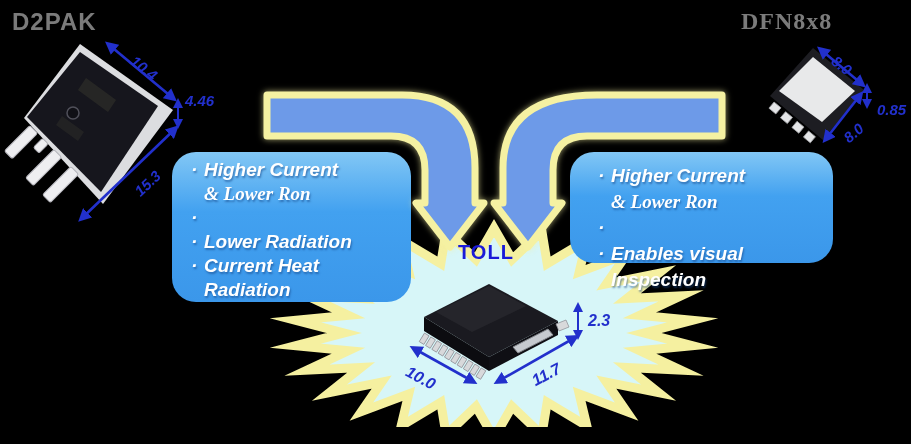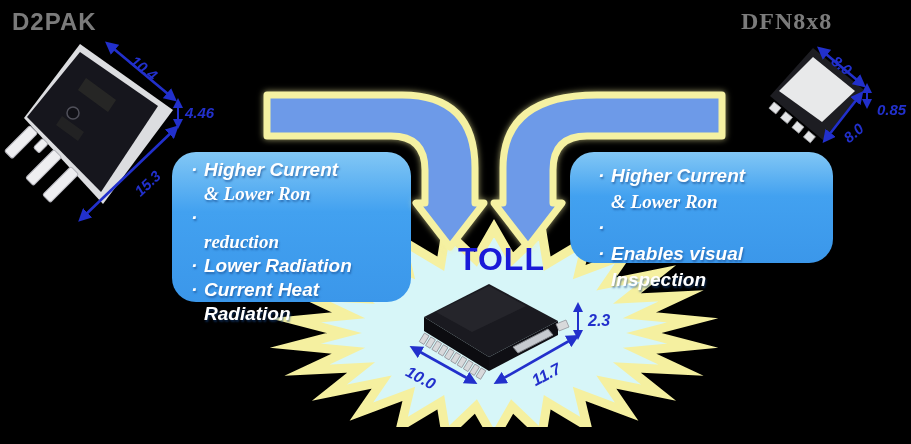--- a/index.html
+++ b/index.html
@@ -9,21 +9,21 @@
   .burst{fill:var(--burst-fill,#d7f6f8);stroke:var(--burst-edge,#f5f0a0);
          stroke-width:9;stroke-linejoin:miter;stroke-miterlimit:24;}
   .arrow{fill:var(--arrow-fill,#6d9ae8);stroke:var(--arrow-outline,#f5f1a2);
          stroke-width:7;stroke-linejoin:round;
          filter:drop-shadow(0 0 3px rgba(245,240,160,.65));}
   .dimline{stroke:var(--dim-blue,#2230cc);stroke-width:2.6;}
   .dimline.thin{stroke-width:2;}
   .lbl{position:absolute;font-weight:bold;color:var(--label-gray,#7b7b7b);
        font-size:24px;letter-spacing:1px;white-space:nowrap;}
   .toll-lbl{position:absolute;font-weight:bold;color:var(--toll-blue,#1a1ad8);
-       font-size:32px;letter-spacing:1px;white-space:nowrap;}
+       font-size:20px;letter-spacing:1px;white-space:nowrap;}
   .dim{position:absolute;font-style:italic;font-weight:bold;white-space:nowrap;
        color:var(--dim-blue,#2230cc);font-size:15px;transform-origin:left top;}
   .dim.big{font-size:16px;}
   .callout-text{position:absolute;color:#fff;font-style:italic;font-weight:bold;
        text-shadow:1px 2px 2px rgba(22,70,135,.55);font-size:19px;line-height:24px;}
   .callout-text.rt{line-height:26px;}
   .bi{display:flex;}
   .b{width:13px;flex:none;}
   .cont{padding-left:13px;font-family:Liberation Serif, serif;}
 </style>
@@ -111,44 +111,41 @@
       <line class="dimline" x1="497" y1="382" x2="576" y2="337" marker-start="url(#ah)" marker-end="url(#ah)"></line>
       <line class="dimline thin" x1="578" y1="305" x2="578" y2="337" marker-start="url(#ah)" marker-end="url(#ah)"></line>
     </g>
   </svg>
 
   <div class="lbl" style="left:12px;top:8px;">D2PAK</div>
   <div class="lbl" style="left:741px;top:8px;font-family:Liberation Serif, serif;">DFN8x8</div>
   <div class="toll-lbl" style="left:458px;top:241px;">TOLL</div>
 
   <div class="dim" style="left:138px;top:52px;transform:rotate(39deg);">10.4</div>
-  <div class="dim" style="left:185px;top:104px;">4.46</div>
+  <div class="dim" style="left:185px;top:92px;">4.46</div>
   <div class="dim" style="left:131px;top:187px;transform:rotate(-43deg);">15.3</div>
 
   <div class="dim" style="left:839px;top:52px;transform:rotate(39deg);">8.0</div>
   <div class="dim" style="left:877px;top:101px;font-style:italic;">0.85</div>
   <div class="dim" style="left:840px;top:133px;transform:rotate(-40deg);">8.0</div>
 
   <div class="dim big" style="left:411px;top:363px;transform:rotate(28deg);">10.0</div>
   <div class="dim big" style="left:529px;top:374px;transform:rotate(-28deg);">11.7</div>
   <div class="dim big" style="left:588px;top:312px;">2.3</div>
 
   <div class="callout-text" style="left:191px;top:158px;width:214px;">
     <div class="bi">
         <span class="b">·</span>
         <span>Higher Current</span>
       </div>
     <div class="bi cont">
         <span>&amp; Lower Ron</span>
       </div>
     <div class="bi">
         <span class="b">·</span>
-      </div>
-    <div class="bi cont">
-        <span>reduction</span>
       </div>
     <div class="bi">
         <span class="b">·</span>
         <span>Lower Radiation</span>
       </div>
     <div class="bi">
         <span class="b">·</span>
         <span>Current Heat Radiation</span>
       </div>
   </div>

